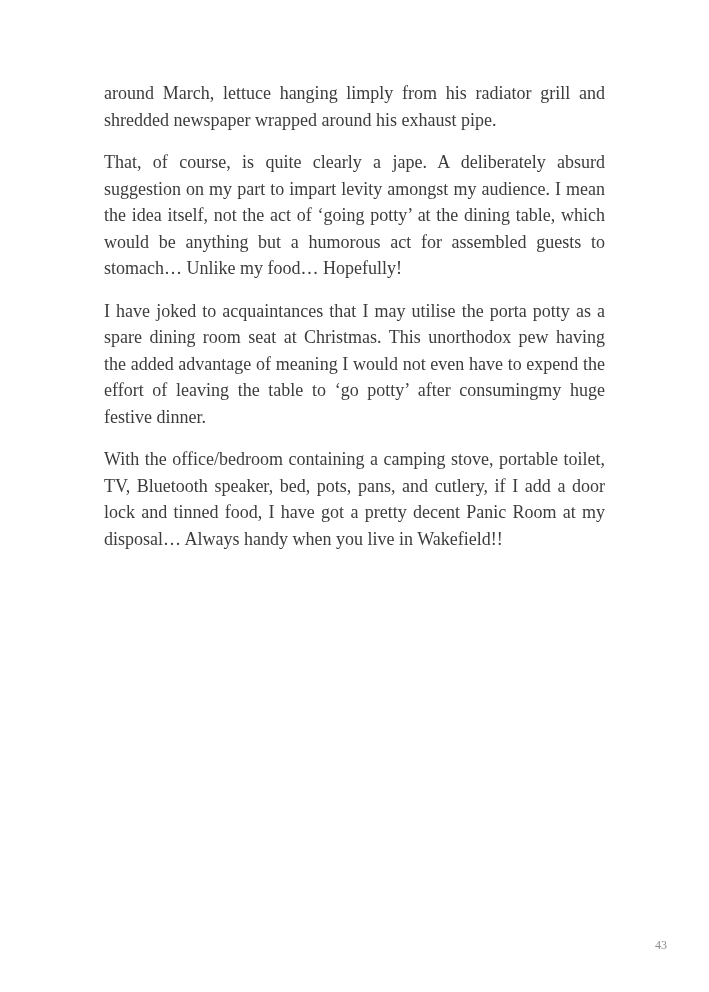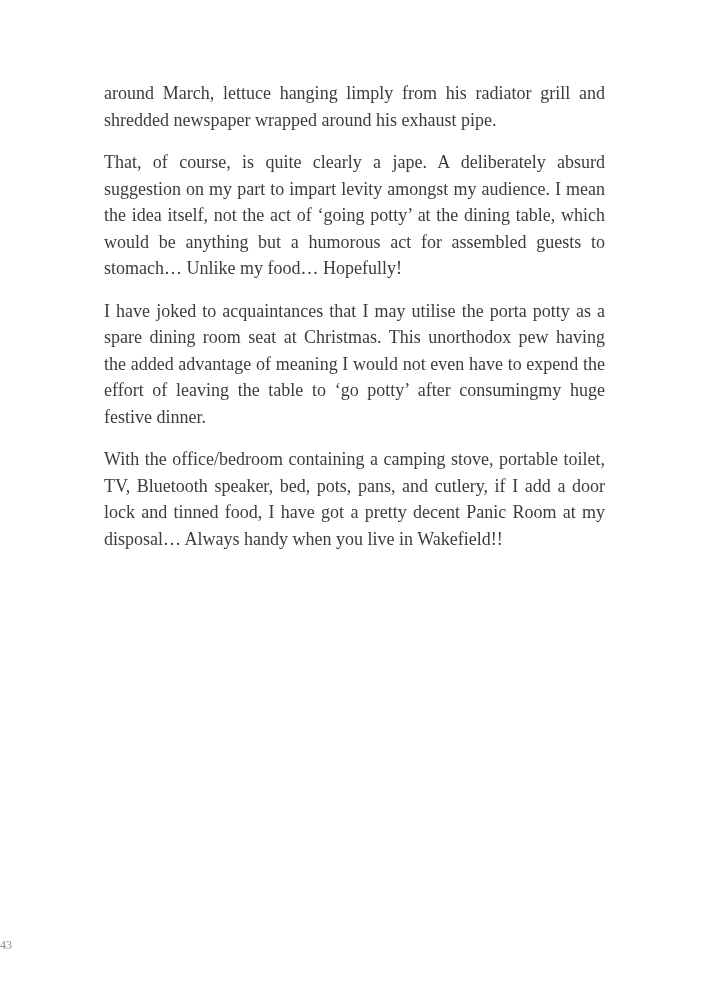--- a/index.html
+++ b/index.html
@@ -27,21 +27,21 @@
     text-justify: inter-word;
   }
   .textblock p {
     margin: 0 0 16px 0;
   }
   .page-number {
     position: absolute;
     left: 0;
     top: 938px;
     width: 100%;
-    text-align: left;
+    text-align: right;
     font-size: 12px;
     line-height: 14px;
     color: #8a8a8a;
     font-family: "Liberation Serif", "DejaVu Serif", serif;
   }
 </style>
 </head>
 <body>
 
 <div class="page">

